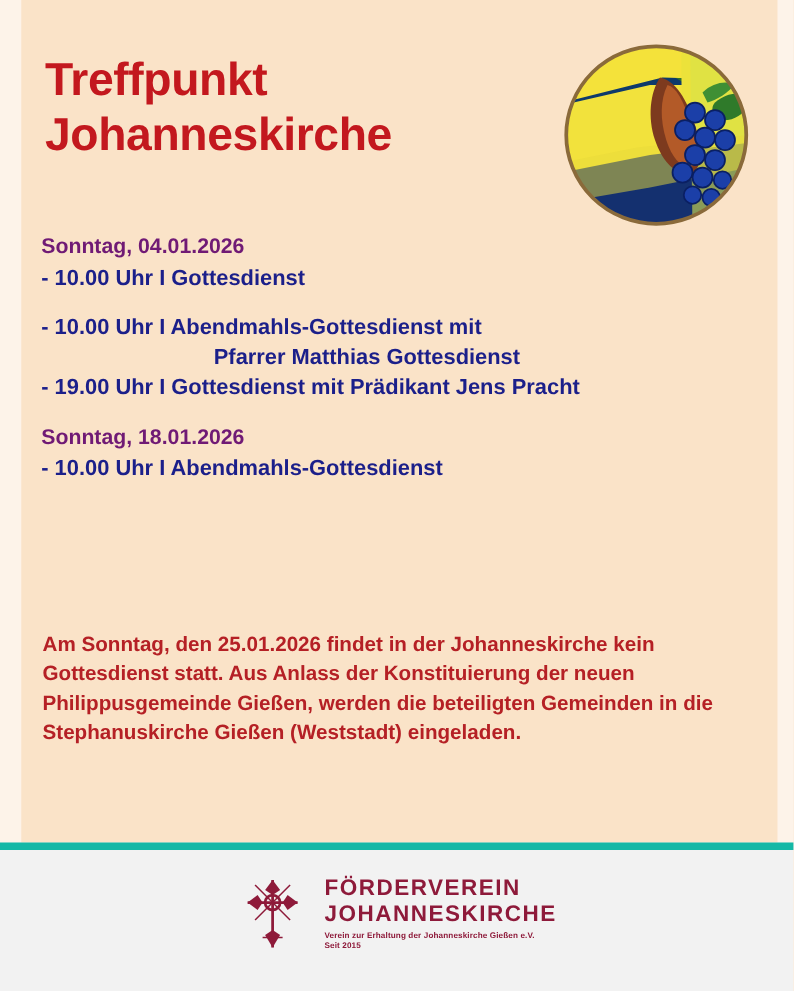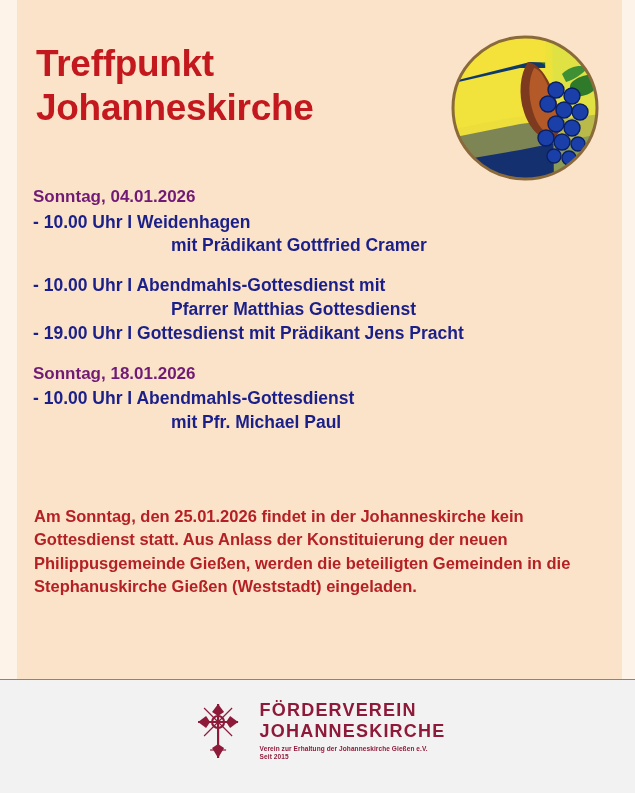--- a/index.html
+++ b/index.html
@@ -98,21 +98,21 @@
     font-weight: bold;
     line-height: 1.42;
   }
   .footer {
     position: absolute;
     left: 0;
     bottom: 0;
     width: 635px;
     height: 113px;
     background: #f2f2f2;
-    border-top: 1px solid #14b8a6;
+    border-top: 6px solid #14b8a6;
   }
   .footer-inner {
     position: absolute;
     left: 50%;
     top: 20px;
     transform: translateX(-50%);
     display: flex;
     align-items: center;
     gap: 14px;
   }
@@ -206,34 +206,32 @@
           </g>
         </g>
         <ellipse cx="75" cy="74" rx="72" ry="71" fill="none" stroke="#8a6a3a" stroke-width="3"></ellipse>
       </svg>
     </div>
 
     <div class="events">
 
       <div class="event">
         <div class="event-date">Sonntag, 04.01.2026</div>
-        <div class="event-line">- 10.00 Uhr I Weidenhagen</div>
-        <div class="event-line indent">mit Prädikant Gottfried Cramer</div>
+        <div class="event-line">- 10.00 Uhr I Gottesdienst</div>
       </div>
 
       <div class="event">
         <div class="event-line">- 10.00 Uhr I Abendmahls-Gottesdienst mit</div>
         <div class="event-line indent">Pfarrer Matthias Gottesdienst</div>
         <div class="event-line">- 19.00 Uhr I Gottesdienst mit Prädikant Jens Pracht</div>
       </div>
 
       <div class="event">
         <div class="event-date">Sonntag, 18.01.2026</div>
         <div class="event-line">- 10.00 Uhr I Abendmahls-Gottesdienst</div>
-        <div class="event-line indent">mit Pfr. Michael Paul</div>
       </div>
 
     </div>
 
     <div class="notice">Am Sonntag, den 25.01.2026 findet in der Johanneskirche kein Gottesdienst statt. Aus Anlass der Konstituierung der neuen Philippusgemeinde Gießen, werden die beteiligten Gemeinden in die Stephanuskirche Gießen (Weststadt) eingeladen.</div>
 
   </div>
 
   <div class="footer">
     <div class="footer-inner">

